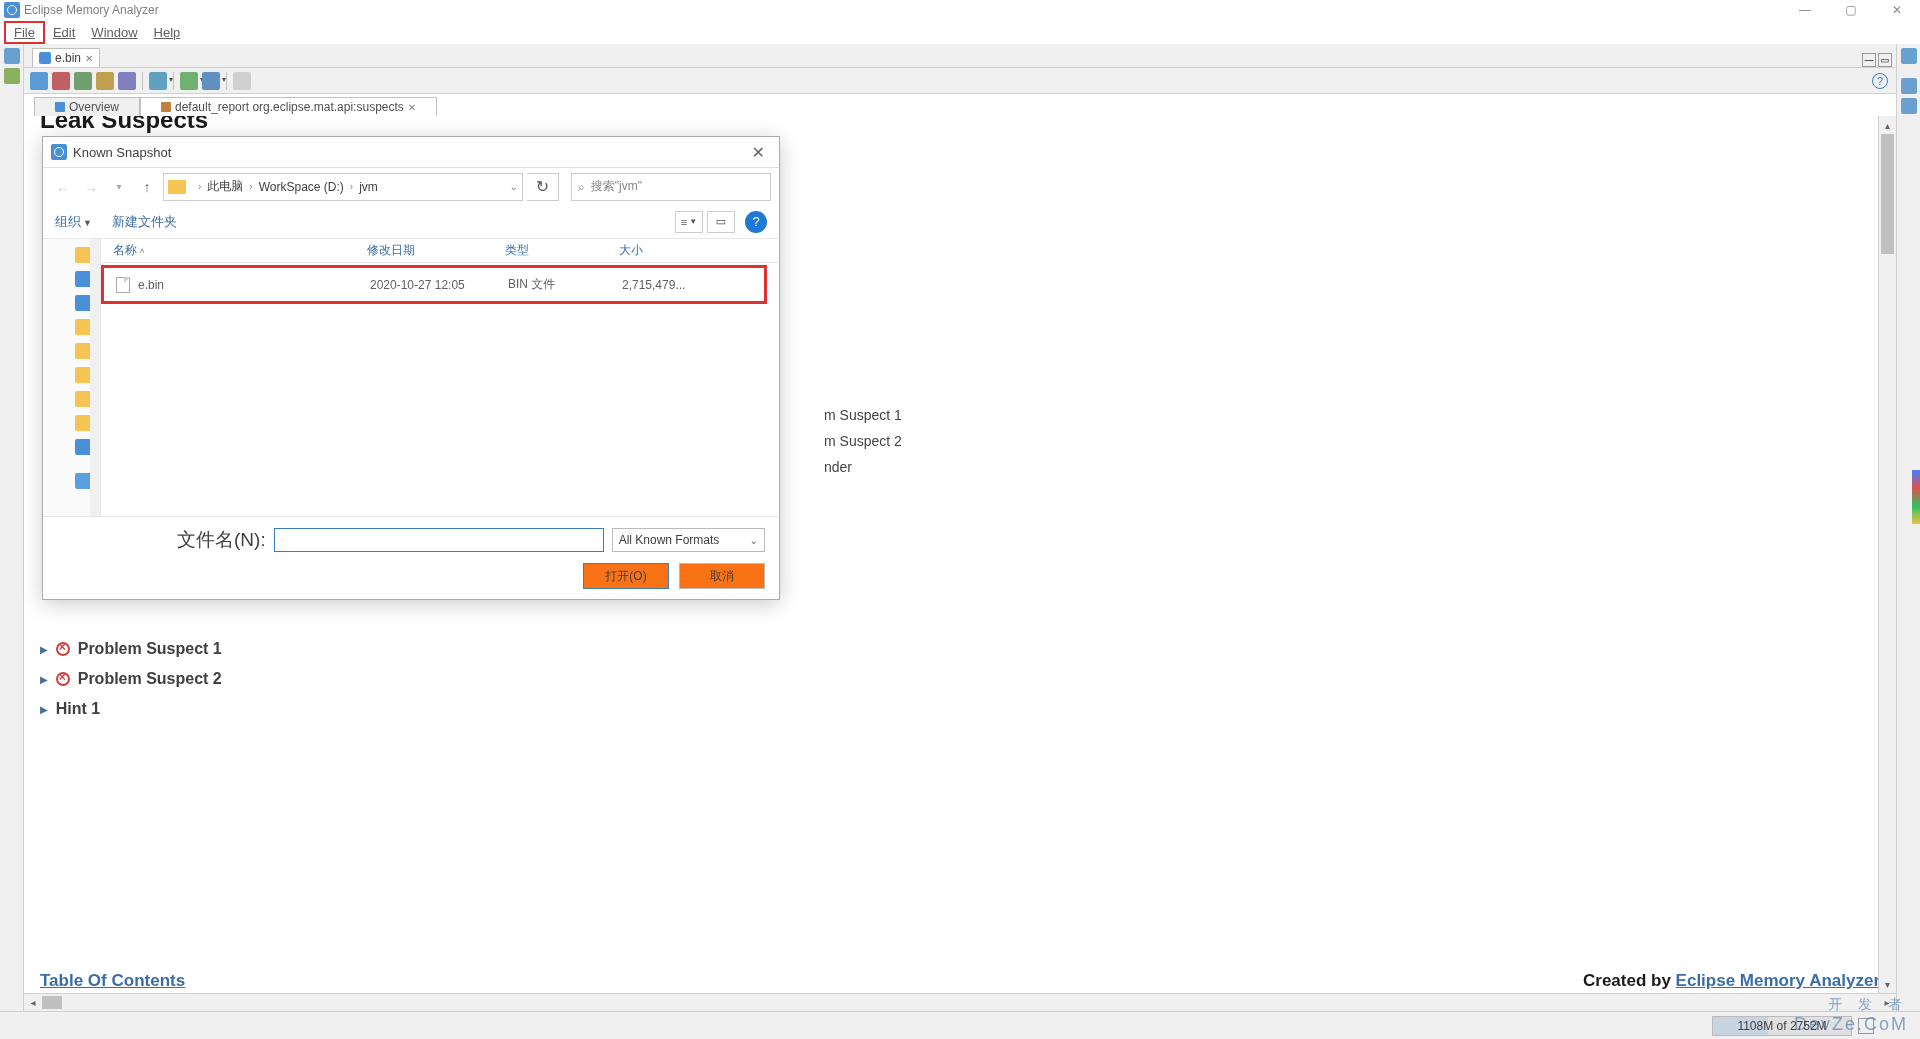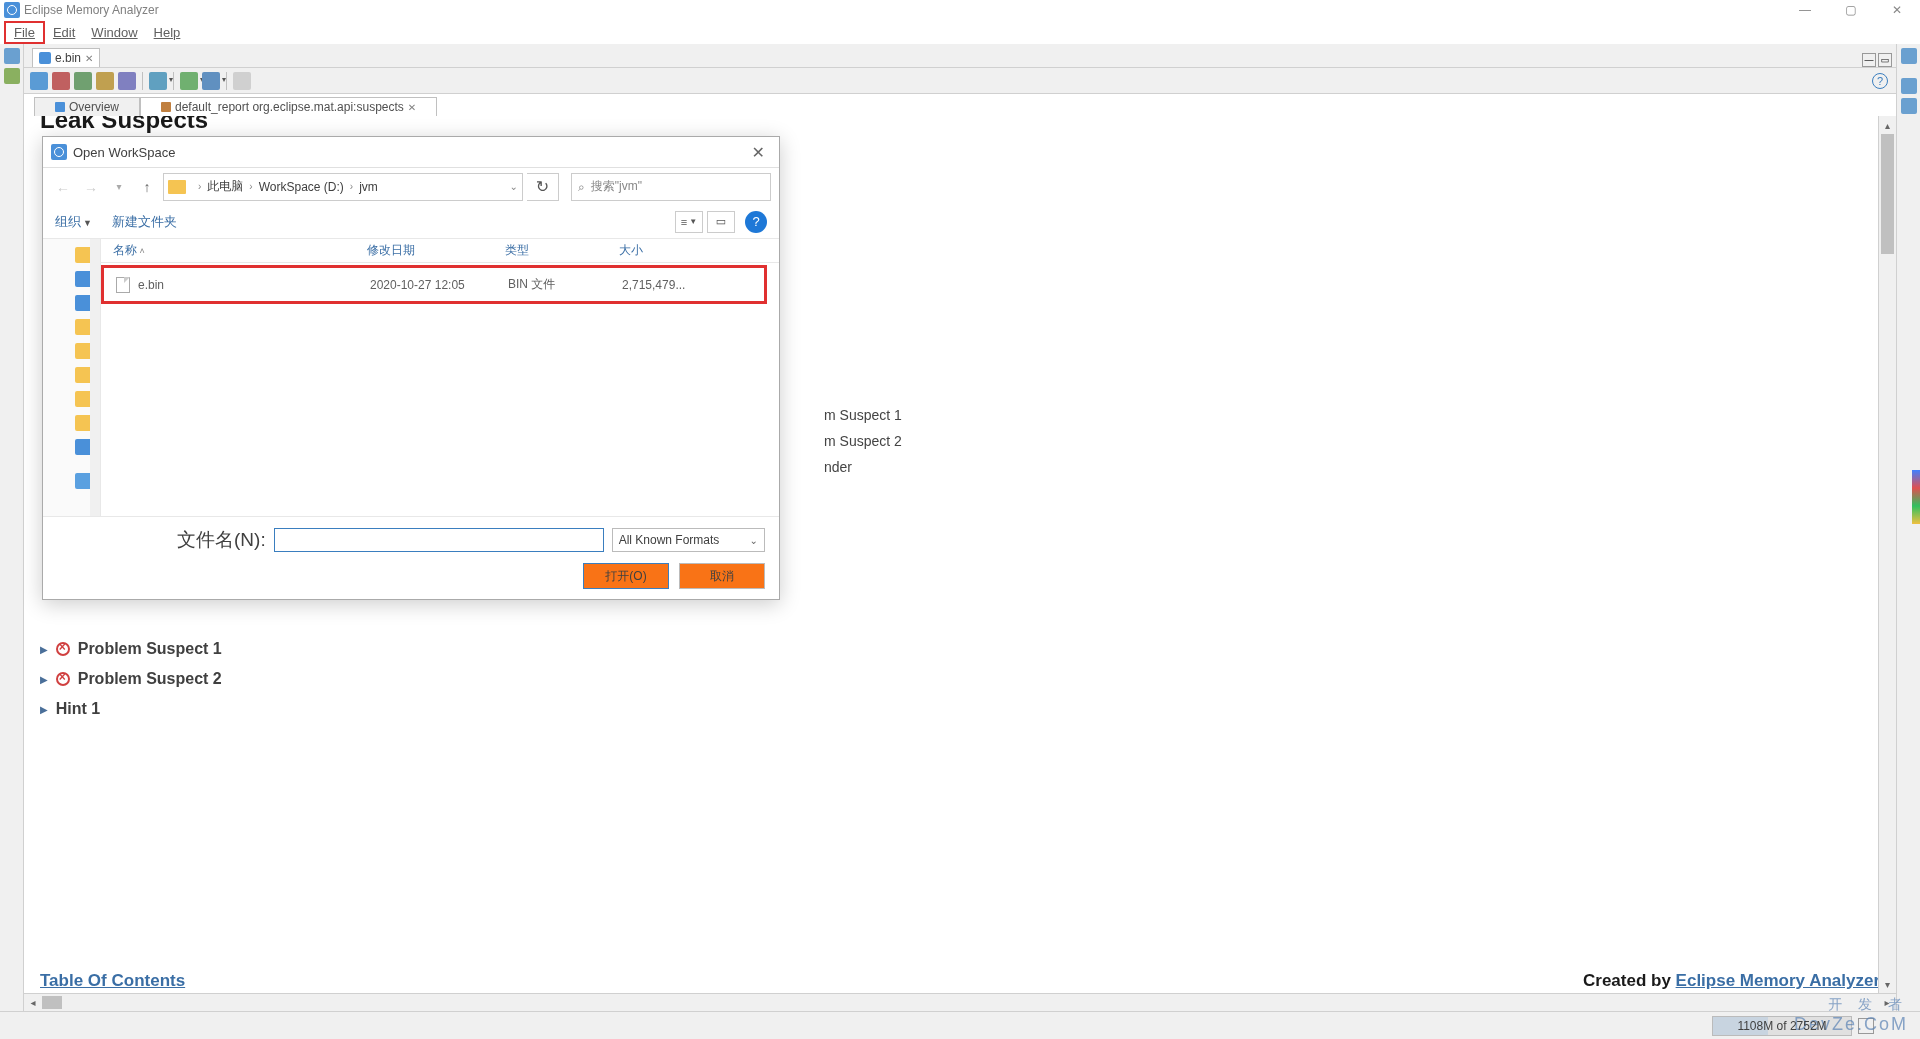--- a/index.html
+++ b/index.html
@@ -276,21 +276,21 @@
 <div class="color-marker"></div>
 
 <div class="watermark">
   <span class="cn">开 发 者</span>
   <span>DevZe.CoM</span>
 </div>
 
 <div class="dialog">
   <div class="dialog-title">
     <span class="dicon"></span>
-    <span>Open WorkSpace</span>
+    <span>Known Snapshot</span>
     <span class="dspacer"></span>
     <span class="dclose">✕</span>
   </div>
 
   <div class="dialog-nav">
     <span class="navbtn disabled">←</span>
     <span class="navbtn disabled">→</span>
     <span class="navbtn" style="font-size:10px;color:#aaa">▾</span>
     <span class="navbtn up">↑</span>
     <div class="breadcrumb">

